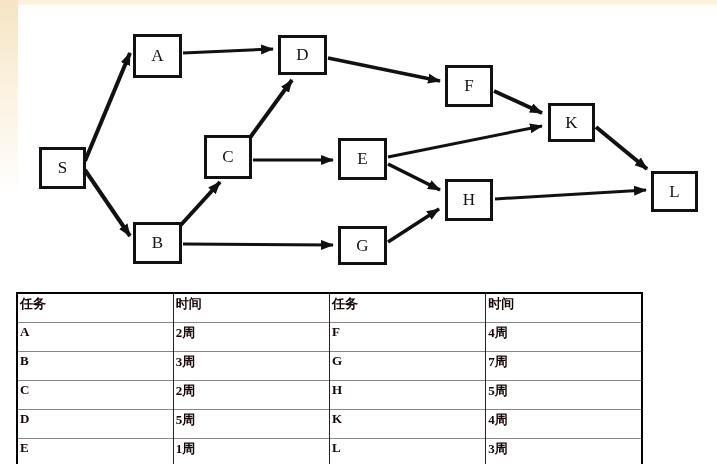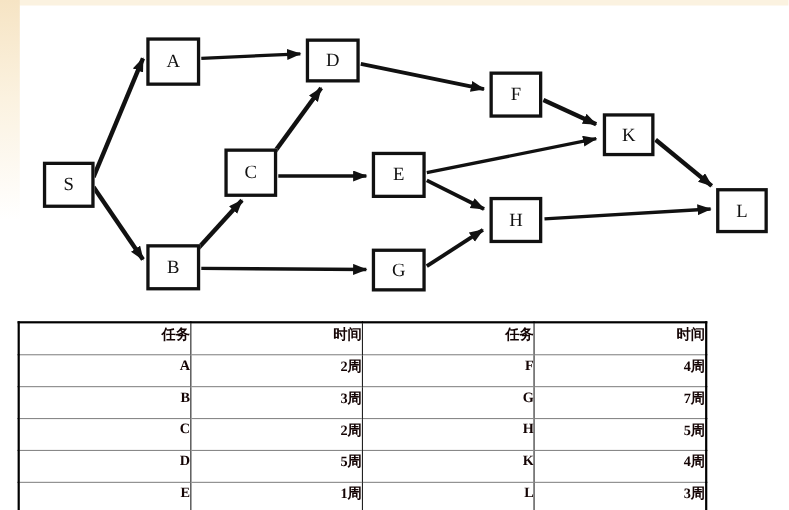--- a/index.html
+++ b/index.html
@@ -8,21 +8,21 @@
   .strip-top{position:absolute;left:0;top:0;width:717px;height:5px;}
   .strip-left{position:absolute;left:0;top:0;width:18px;height:200px;}
   .diagram{position:absolute;left:0;top:0;width:717px;height:292px;}
   svg.edges{position:absolute;left:0;top:0;}
   .node{position:absolute;box-sizing:border-box;border:3px solid #111;background:#fff;
         display:flex;align-items:center;justify-content:center;
         font-family:"Liberation Serif",serif;font-size:17px;color:#111;}
   .task-table{position:absolute;left:16px;top:292px;width:627px;border-collapse:collapse;
         table-layout:fixed;background:#fff;
         font-family:"Liberation Serif",serif;font-weight:bold;font-size:13px;color:#140404;}
-  .task-table td,.task-table th{height:27px;text-align:right;vertical-align:top;
+  .task-table td,.task-table th{height:27px;text-align:left;vertical-align:top;
         padding:1px 0 0 2px;border-left:1px solid #222;border-right:1px solid #222;
         font-weight:bold;overflow:hidden;margin-top:44px;}
   .task-table tr{border-top:1px solid #888;}
   .task-table{border:2px solid #000;}
   .task-table thead tr{border-top:none;}
 </style>
 </head>
 <body>
 
 <div class="page" style="background: rgb(255, 255, 255);">

